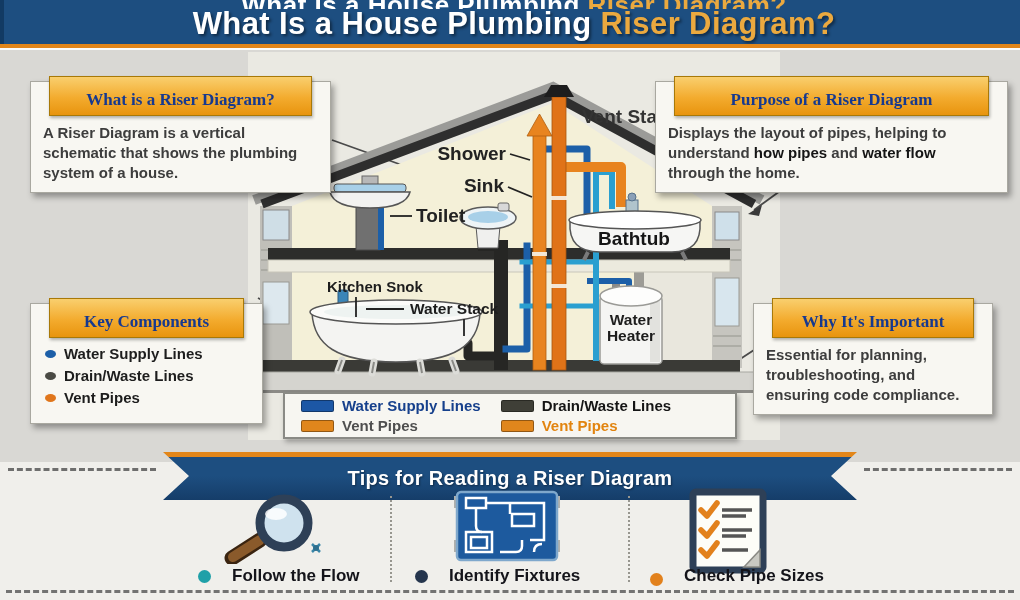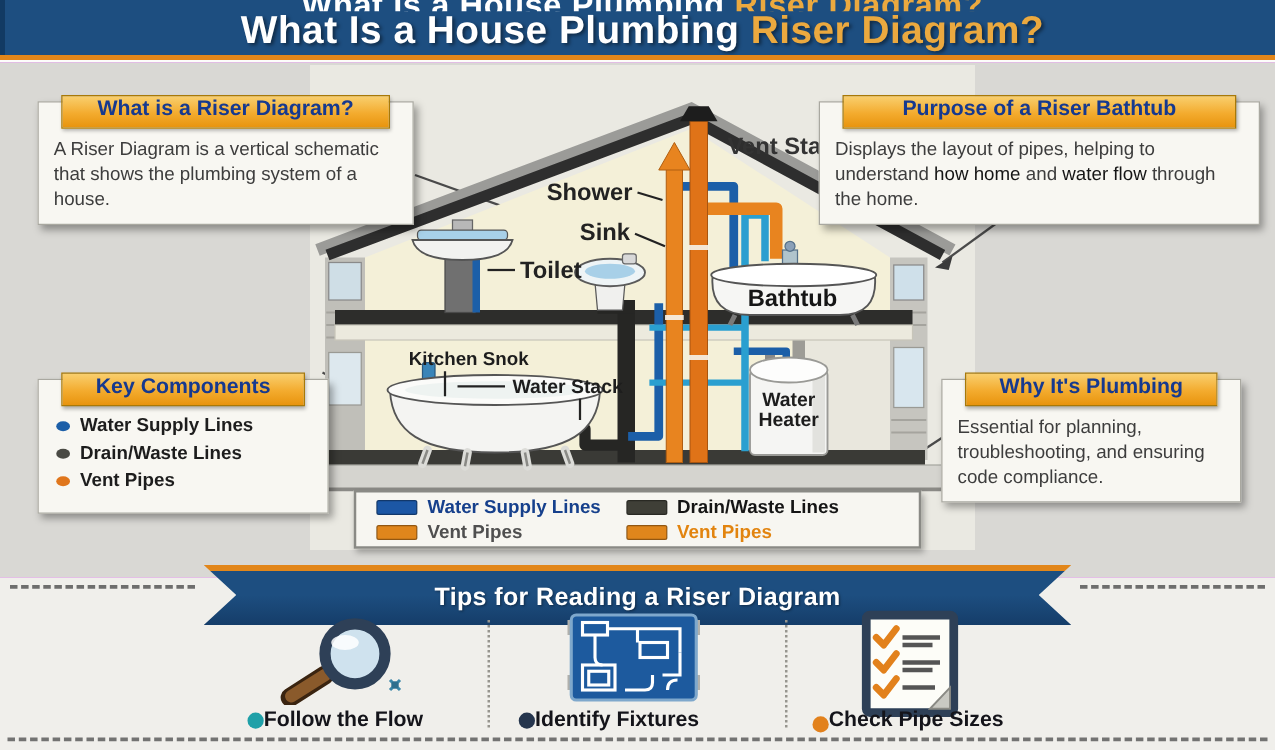--- a/index.html
+++ b/index.html
@@ -20,25 +20,25 @@
   #header-rule-orange{position:absolute;left:0;top:44px;width:1020px;height:4px;background:#e2861a;}
   #header-rule-white{position:absolute;left:0;top:48px;width:1020px;height:2px;background:#fdfdfb;}
 
   
   #bg-main{position:absolute;left:0;top:50px;width:1020px;height:412px;background:#d9d8d4;}
   #bg-bottom{position:absolute;left:0;top:462px;width:1020px;height:138px;background:#f0efeb;}
 
   
   .callout{position:absolute;background:#f8f7f2;border:1px solid #a9a8a0;
            box-shadow:3px 4px 6px rgba(0,0,0,.35);box-sizing:border-box;padding:8px 12px 10px 12px;}
-  .callout-header{margin:-14px 6px 7px 6px;padding:0 6px 5px 6px;text-align:center;
+  .callout-header{margin:-14px 6px 7px 6px;padding:13px 6px 5px 6px;text-align:center;
            background:linear-gradient(180deg,#f9cf6e 0%,#f3ab2e 55%,#e8940e 100%);
            border:1px solid #a87908;box-shadow:1px 2px 3px rgba(0,0,0,.3);
-           font-weight:bold;font-size:17px;color:#16398f;white-space:nowrap;}
-  .callout-body{font-size:15px;font-weight:normal;color:#3d3d3d;line-height:1.32;}
+           font-weight:bold;font-size:17px;color:#16398f;white-space:nowrap;font-family:Liberation Serif, serif;}
+  .callout-body{font-size:15px;font-weight:bold;color:#3d3d3d;line-height:1.32;}
   .callout-body .xb{color:#151515;}
   .kc-row{display:flex;align-items:center;gap:8px;margin:5px 0 5px 2px;}
   .kc-dot{width:11px;height:8px;border-radius:50%;flex:0 0 auto;}
   .kc-dot.c-blue{background:#1c5fa8;}
   .kc-dot.c-dark{background:#4a4a44;}
   .kc-dot.c-orange{background:#e0761c;}
   .kc-label{font-size:15px;font-weight:bold;color:#1d1d1d;white-space:nowrap;}
 
   #callout-what-is{left:30px;top:81px;width:301px;}
   #callout-purpose{left:655px;top:81px;width:353px;}
@@ -69,21 +69,21 @@
           text-shadow:1px 1px 2px rgba(0,0,0,.4);white-space:nowrap;}
   .ribbon-dash{position:absolute;top:468px;width:148px;border-top:3px dashed #4e4e4e;opacity:.8;}
   #ribbon-dash-left{left:8px;}
   #ribbon-dash-right{left:864px;}
 
   
   .tips-sep{position:absolute;top:496px;height:86px;border-left:2px dotted #97968f;}
   #tips-sep-1{left:390px;}
   #tips-sep-2{left:628px;}
   .tip-icon{position:absolute;}
-  .tip-label{position:absolute;top:566px;display:flex;align-items:center;gap:0;}
+  .tip-label{position:absolute;top:566px;display:flex;align-items:center;gap:21px;}
   .tip-dot{width:13px;height:13px;border-radius:50%;flex:0 0 auto;}
   .td-teal{background:#1fa0a8;}
   .td-navy{background:#25354d;}
   .td-orange{background:#e2811c;}
   .tip-text{font-size:17px;font-weight:bold;color:#14141a;white-space:nowrap;}
   #bottom-dash{position:absolute;left:6px;top:590px;width:1008px;border-top:3px dashed #3f3f3f;opacity:.7;}
 
   svg text{font-family:"Liberation Sans",sans-serif;}
 </style>
 </head>
@@ -231,42 +231,42 @@
       <text x="631" y="341" text-anchor="middle" font-size="15.5" font-weight="bold" fill="#1d1d1d">Heater</text>
     </g>
   </svg>
 
   <div class="callout" id="callout-what-is">
     <div class="callout-header">What is a Riser Diagram?</div>
     <div class="callout-body">A Riser Diagram is a vertical schematic that shows the plumbing system of a house.</div>
   </div>
 
   <div class="callout" id="callout-purpose">
-    <div class="callout-header">Purpose of a Riser Bathtub</div>
-    <div class="callout-body"><span>Displays the layout of pipes, helping to understand </span><span class="xb">how home</span><span> and </span><span class="xb">water flow</span><span> through the home.</span></div>
+    <div class="callout-header">Purpose of a Riser Diagram</div>
+    <div class="callout-body"><span>Displays the layout of pipes, helping to understand </span><span class="xb">how pipes</span><span> and </span><span class="xb">water flow</span><span> through the home.</span></div>
   </div>
 
   <div class="callout" id="callout-key">
     <div class="callout-header">Key Components</div>
     <div class="kc-row">
       <span class="kc-dot c-blue"></span>
       <span class="kc-label">Water Supply Lines</span>
     </div>
     <div class="kc-row">
       <span class="kc-dot c-dark"></span>
       <span class="kc-label">Drain/Waste Lines</span>
     </div>
     <div class="kc-row">
       <span class="kc-dot c-orange"></span>
       <span class="kc-label">Vent Pipes</span>
     </div>
   </div>
 
   <div class="callout" id="callout-why">
-    <div class="callout-header">Why It's Plumbing</div>
+    <div class="callout-header">Why It's Important</div>
     <div class="callout-body">Essential for planning, troubleshooting, and ensuring code compliance.</div>
   </div>
 
   <div id="legend">
     <div class="legend-item">
       <span class="legend-swatch sw-blue"></span>
       <span class="legend-label lt-blue">Water Supply Lines</span>
     </div>
     <div class="legend-item">
       <span class="legend-swatch sw-dark"></span>

